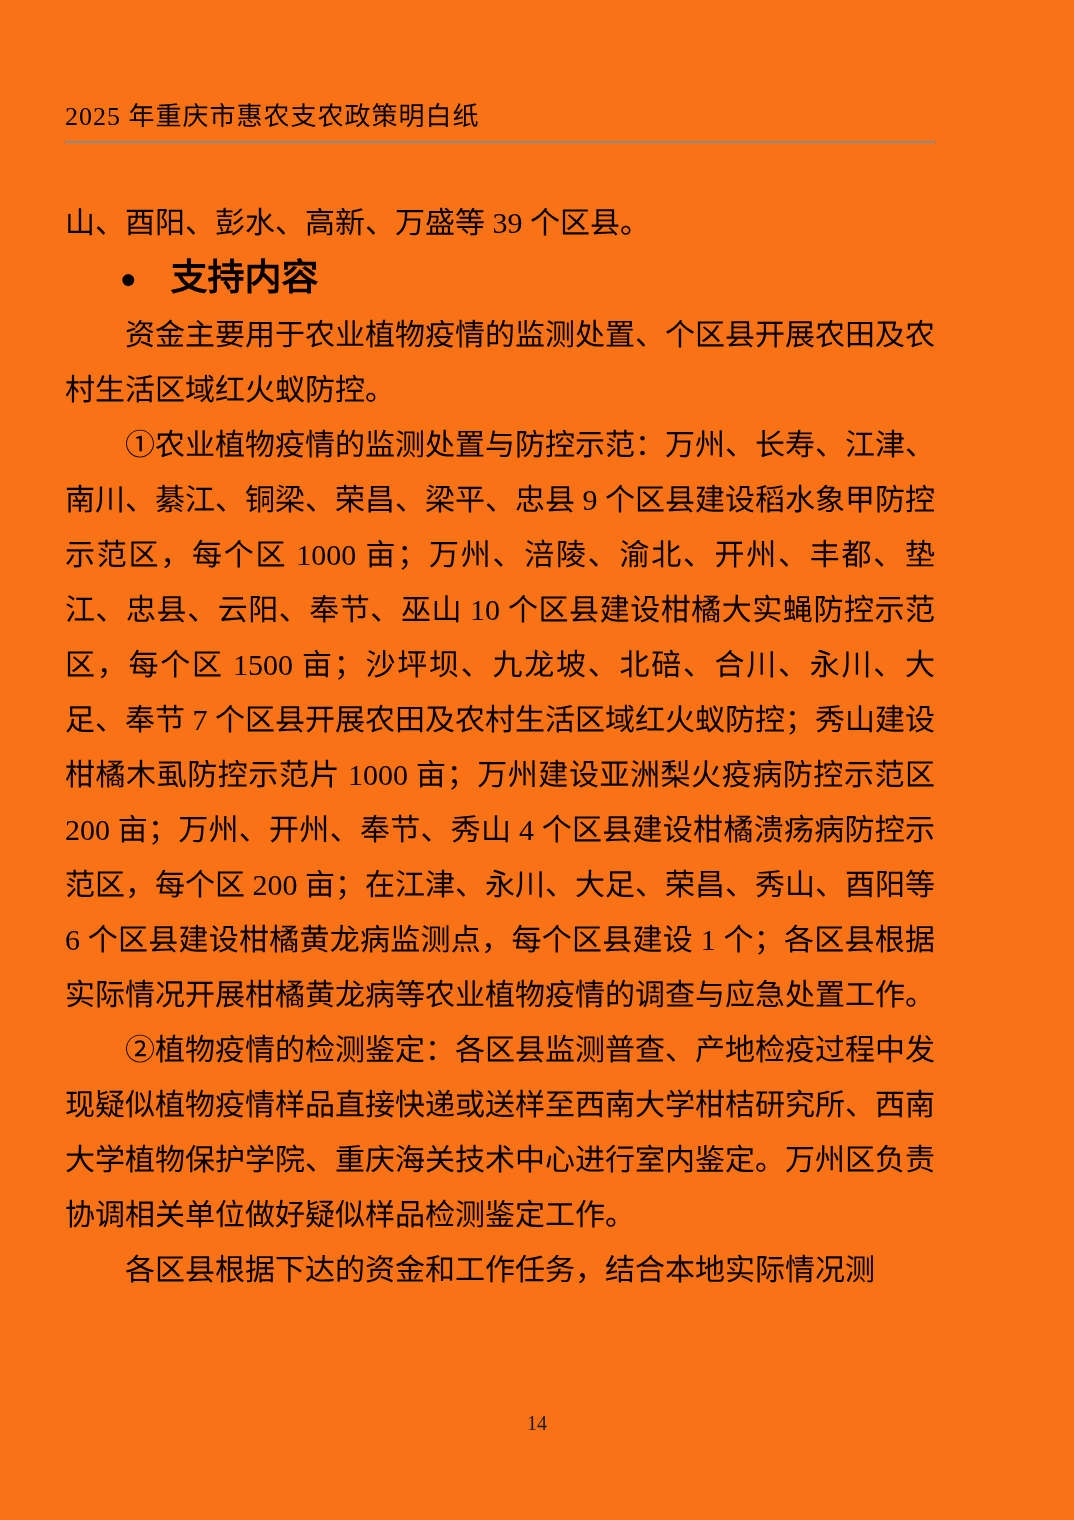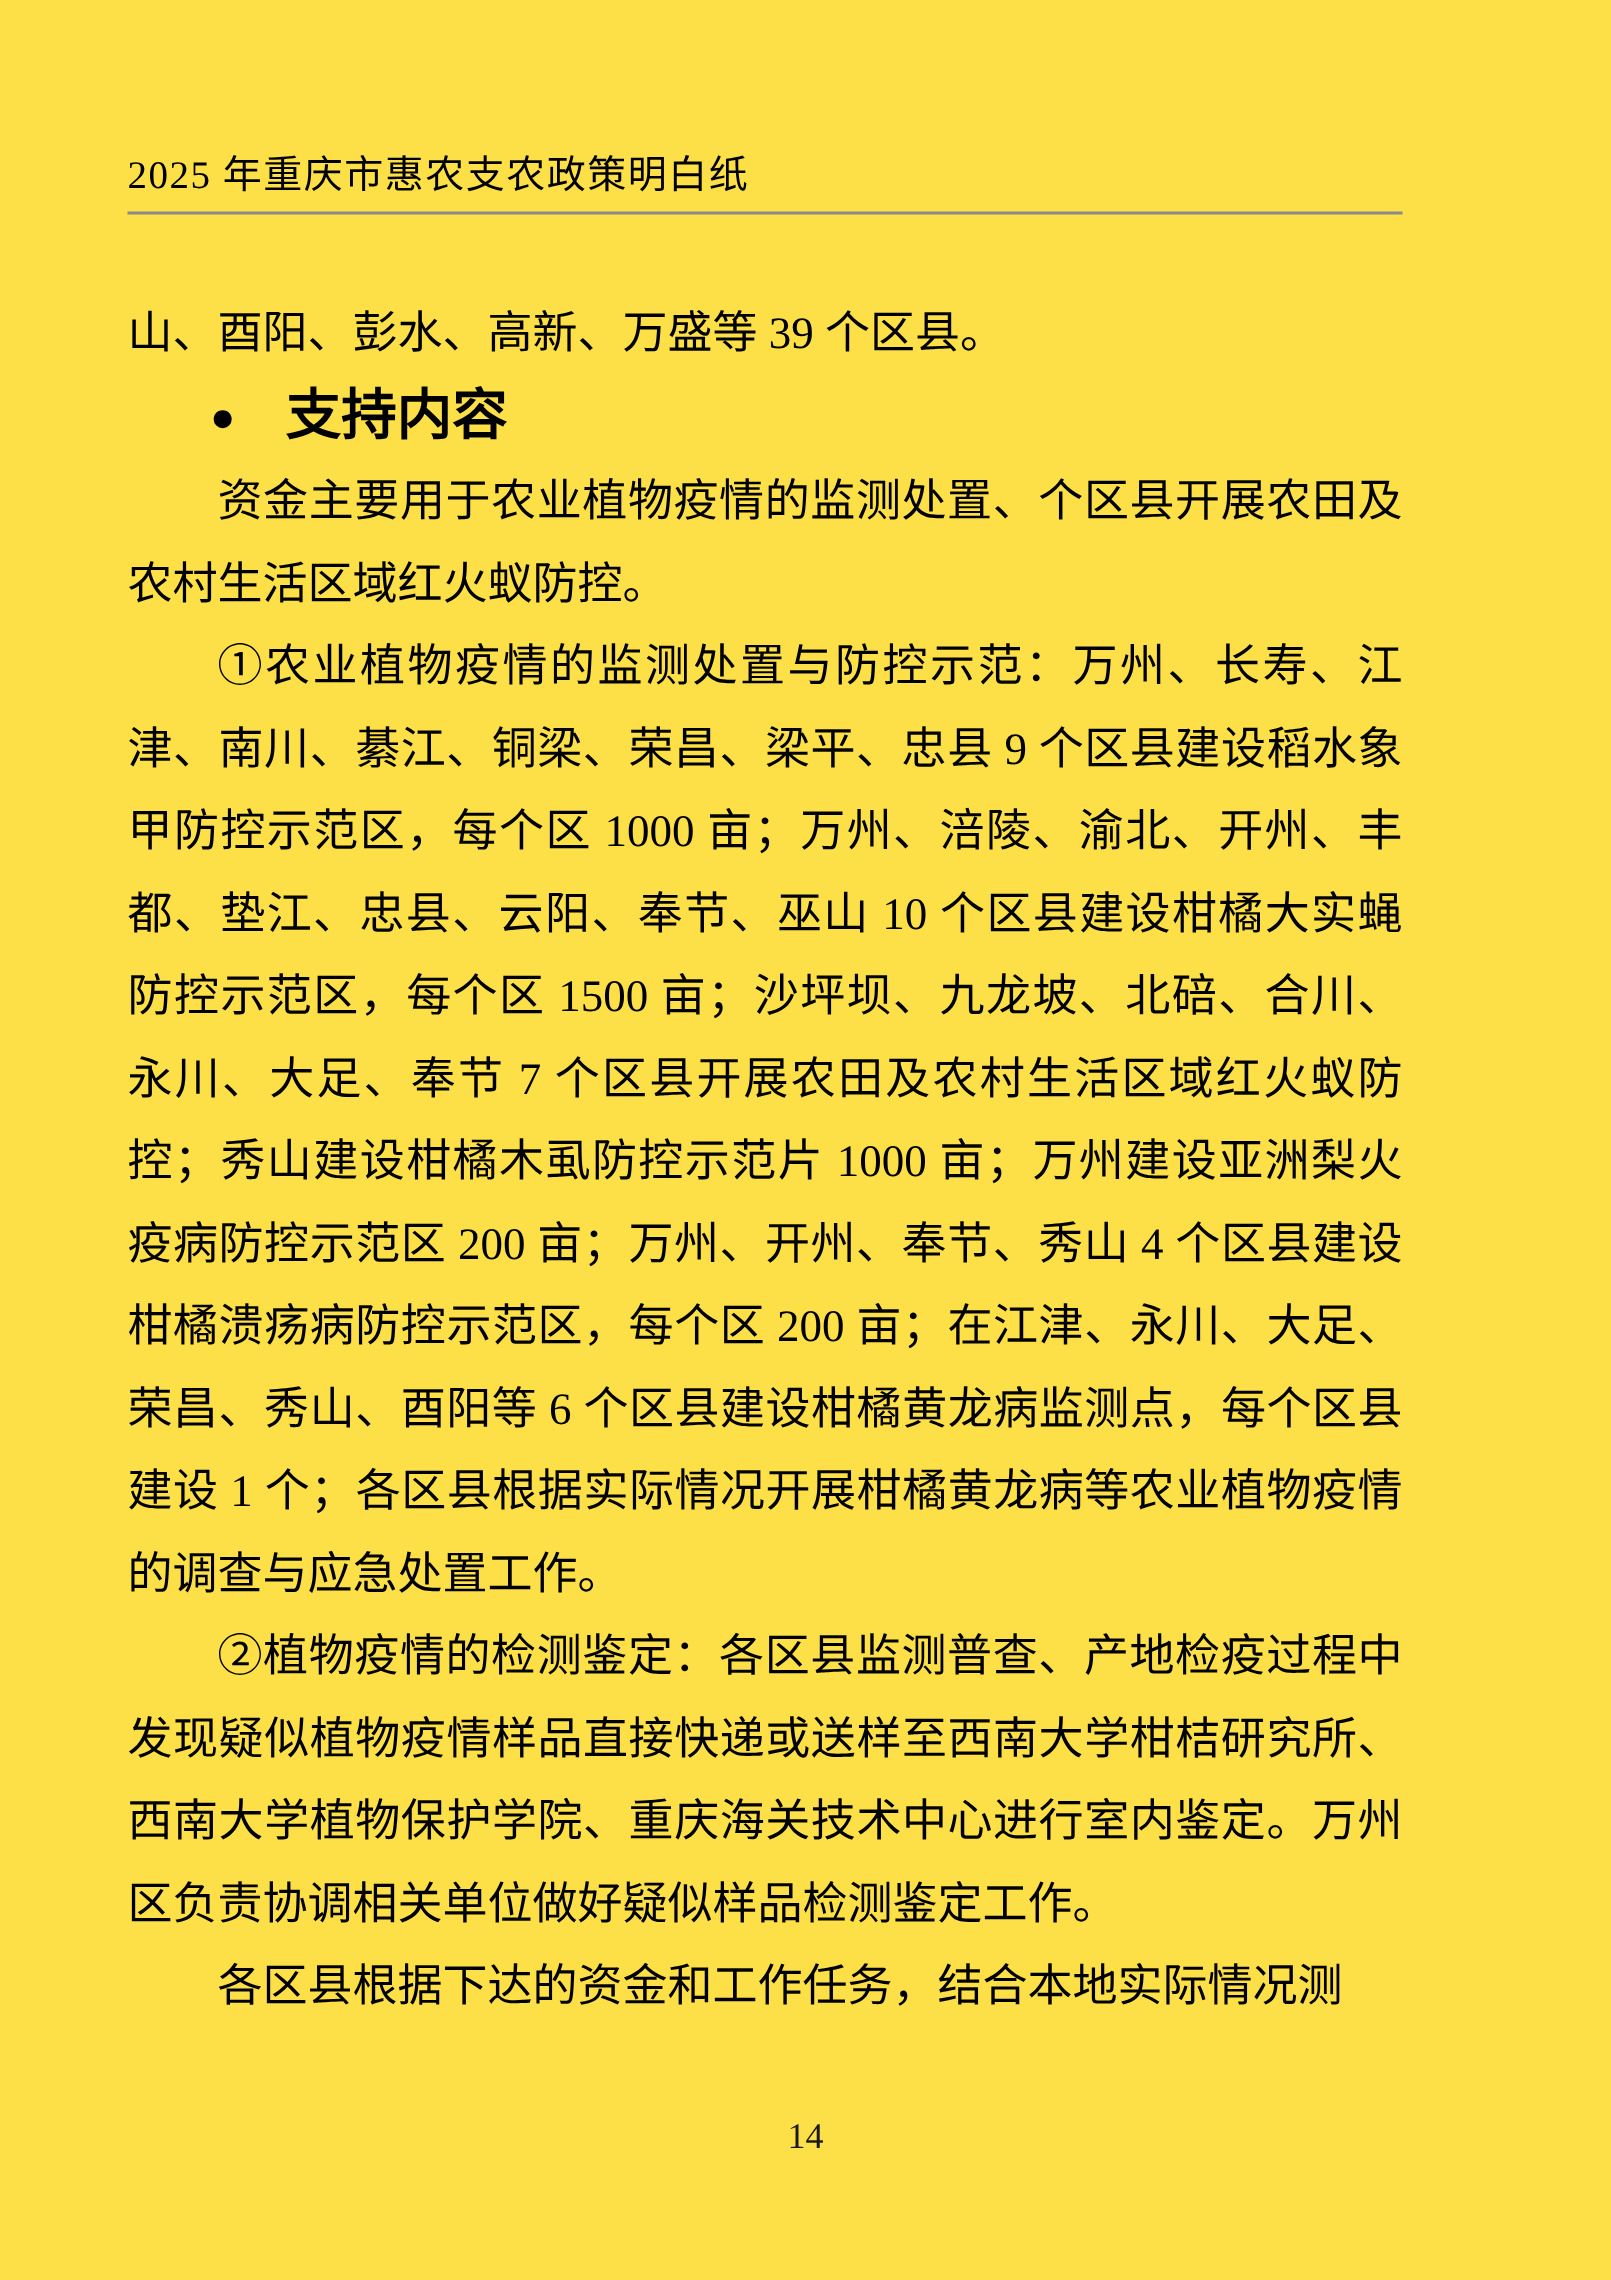--- a/index.html
+++ b/index.html
@@ -4,23 +4,23 @@
 <style>
   html, body {
     margin: 0;
     padding: 0;
     background: #ffffff;
   }
   .page {
     position: relative;
     width: 1074px;
     height: 1520px;
-    background: #fde047;
+    background: #f97316;
     box-sizing: border-box;
-    padding: 100px 139px 0 85px;
+    padding: 100px 139px 0 65px;
     font-family: "Liberation Serif", "DejaVu Serif", serif;
     color: #000000;
     overflow: hidden;
   }
   .header-title {
     font-size: 26px;
     line-height: 34px;
     letter-spacing: 1px;
     text-align: left;
   }
@@ -59,21 +59,21 @@
   }
   .heading-text {
     font-size: 37px;
   }
   footer.page-footer {
     position: absolute;
     left: 0;
     right: 0;
     top: 1412px;
     text-align: center;
-    font-size: 24px;
+    font-size: 20px;
     color: #1a1a1a;
   }
 </style>
 </head>
 <body>
 
 <div class="page">
 
   <header>
     <div class="header-title">2025 年重庆市惠农支农政策明白纸</div>

